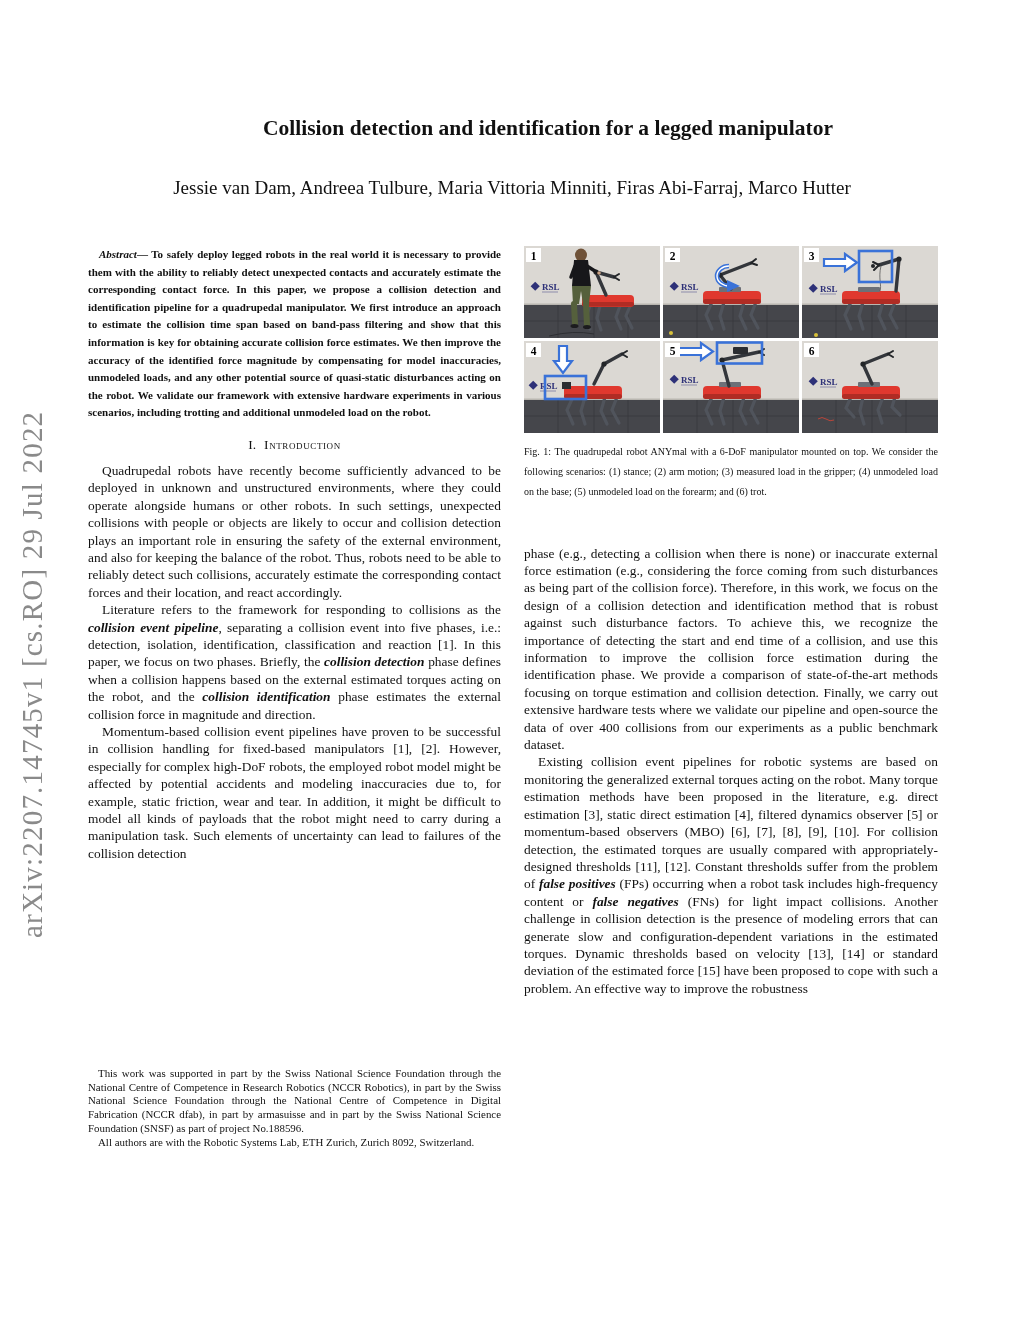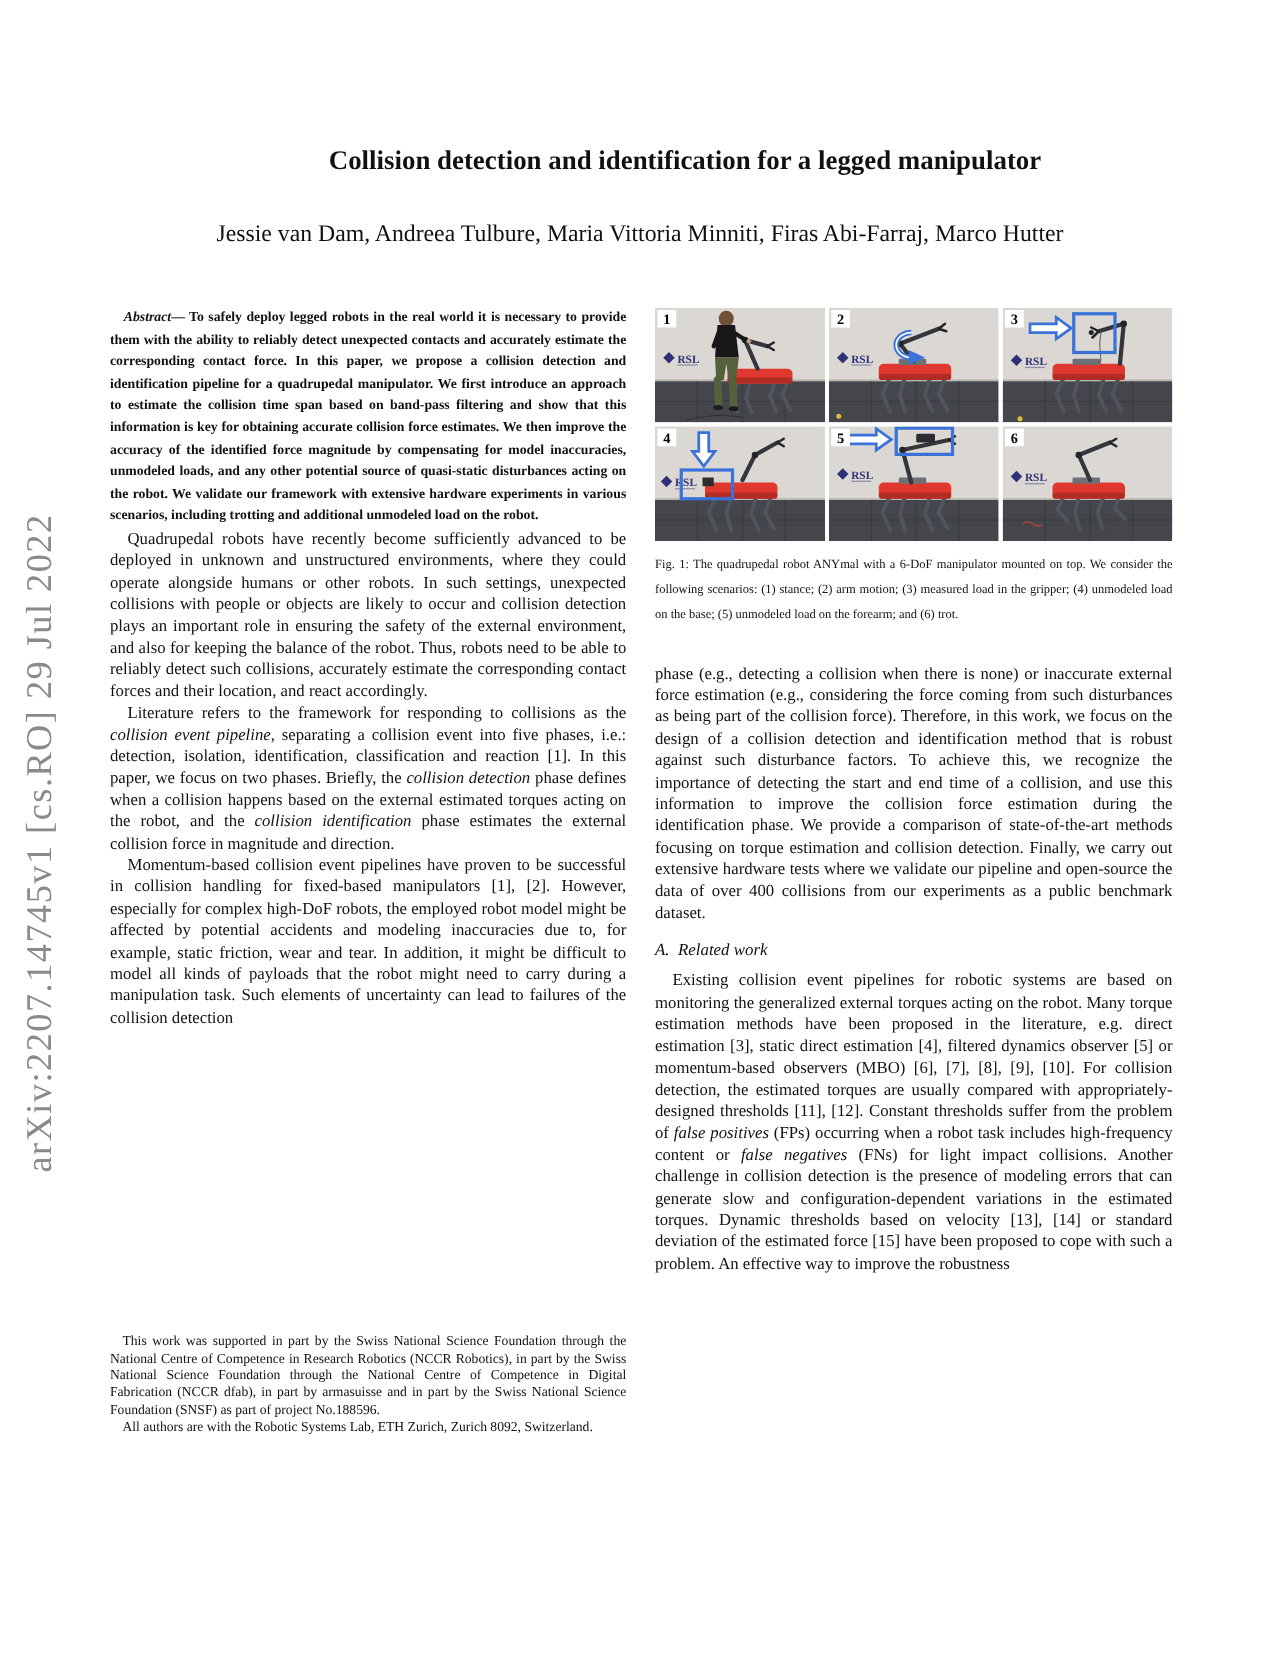--- a/index.html
+++ b/index.html
@@ -14,49 +14,50 @@
         font-size:19px;}
   .col{position:absolute;top:246px;}
   .col-left{left:88px;width:413px;}
   .col-right{left:524px;width:414px;}
   p{margin:0;}
   .body-p{font-size:13.4px;line-height:17.4px;text-align:justify;text-indent:14px;}
   .noindent{text-indent:0;}
   .abstract-p{font-weight:bold;font-size:11px;line-height:17.6px;text-align:justify;
         text-indent:11px;}
   .ab-label{font-style:italic;}
-  .it{font-style:italic;}
+  .it{font-style:italic;font-weight:bold;}
   h2.sec{font-size:13.5px;font-weight:normal;text-align:center;margin:15px 0 9px 0;}
   h2.sec .num{margin-right:8px;}
   .sc{font-variant:small-caps;letter-spacing:0.6px;}
   h3.subsec{font-size:13.5px;font-weight:normal;font-style:italic;margin:14px 0 7px 0;}
   .footnote{position:absolute;left:88px;top:1067px;width:413px;font-size:10.9px;
         line-height:13.7px;text-align:justify;}
   .footnote p{text-indent:10px;}
   .fig-grid{display:grid;grid-template-columns:repeat(3,136px);grid-auto-rows:92px;
         gap:3px;width:414px;}
   .panel{position:relative;width:136px;height:92px;overflow:hidden;}
   .panel svg{display:block;}
   .fig-caption{margin-top:9px;font-size:10px;line-height:20.2px;text-align:justify;}
-  .after-fig{margin-top:27px;}
+  .after-fig{margin-top:42px;}
 </style>
 </head>
 <body>
 
 <div class="page">
 
   <div class="arxiv-stamp">arXiv:2207.14745v1  [cs.RO]  29 Jul 2022</div>
 
   <div class="paper-title">Collision detection and identification for a legged manipulator</div>
   <div class="paper-authors">Jessie van Dam, Andreea Tulbure, Maria Vittoria Minniti, Firas Abi-Farraj, Marco Hutter</div>
 
   <div class="col col-left">
     <p class="abstract-p"><span class="ab-label">Abstract</span><span>—</span>
       <span>To safely deploy legged robots in the real world it is necessary to provide them with the ability to reliably detect unexpected contacts and accurately estimate the corresponding contact force. In this paper, we propose a collision detection and identification pipeline for a quadrupedal manipulator. We first introduce an approach to estimate the collision time span based on band-pass filtering and show that this information is key for obtaining accurate collision force estimates. We then improve the accuracy of the identified force magnitude by compensating for model inaccuracies, unmodeled loads, and any other potential source of quasi-static disturbances acting on the robot. We validate our framework with extensive hardware experiments in various scenarios, including trotting and additional unmodeled load on the robot.</span></p>
 
+    <h2 class="sec"><span class="num">I.</span><span class="sc">Introduction</span></h2>
 
     <p class="body-p">Quadrupedal robots have recently become sufficiently advanced to be deployed in unknown and unstructured environments, where they could operate alongside humans or other robots. In such settings, unexpected collisions with people or objects are likely to occur and collision detection plays an important role in ensuring the safety of the external environment, and also for keeping the balance of the robot. Thus, robots need to be able to reliably detect such collisions, accurately estimate the corresponding contact forces and their location, and react accordingly.</p>
     <p class="body-p"><span>Literature refers to the framework for responding to collisions as the </span><span class="it">collision event pipeline</span><span>, separating a collision event into five phases, i.e.: detection, isolation, identification, classification and reaction [1]. In this paper, we focus on two phases. Briefly, the </span><span class="it">collision detection</span><span> phase defines when a collision happens based on the external estimated torques acting on the robot, and the </span><span class="it">collision identification</span><span> phase estimates the external collision force in magnitude and direction.</span></p>
     <p class="body-p">Momentum-based collision event pipelines have proven to be successful in collision handling for fixed-based manipulators [1], [2]. However, especially for complex high-DoF robots, the employed robot model might be affected by potential accidents and modeling inaccuracies due to, for example, static friction, wear and tear. In addition, it might be difficult to model all kinds of payloads that the robot might need to carry during a manipulation task. Such elements of uncertainty can lead to failures of the collision detection</p>
   </div>
 
   <div class="col col-right">
 
     <div class="fig-grid">
 
@@ -261,21 +262,20 @@
             <text x="9.5" y="13.5" text-anchor="middle" font-size="11.5" font-weight="bold" fill="#000">6</text>
           </g>
         </svg>
       </div>
     </div>
 
     <p class="fig-caption">Fig. 1: The quadrupedal robot ANYmal with a 6-DoF manipulator mounted on top. We consider the following scenarios: (1) stance; (2) arm motion; (3) measured load in the gripper; (4) unmodeled load on the base; (5) unmodeled load on the forearm; and (6) trot.</p>
 
     <p class="body-p noindent after-fig">phase (e.g., detecting a collision when there is none) or inaccurate external force estimation (e.g., considering the force coming from such disturbances as being part of the collision force). Therefore, in this work, we focus on the design of a collision detection and identification method that is robust against such disturbance factors. To achieve this, we recognize the importance of detecting the start and end time of a collision, and use this information to improve the collision force estimation during the identification phase. We provide a comparison of state-of-the-art methods focusing on torque estimation and collision detection. Finally, we carry out extensive hardware tests where we validate our pipeline and open-source the data of over 400 collisions from our experiments as a public benchmark dataset.</p>
 
-    <h3 class="subsec"><span>A.</span>&nbsp;&nbsp;<span>Related work</span></h3>
 
     <p class="body-p"><span>Existing collision event pipelines for robotic systems are based on monitoring the generalized external torques acting on the robot. Many torque estimation methods have been proposed in the literature, e.g. direct estimation [3], static direct estimation [4], filtered dynamics observer [5] or momentum-based observers (MBO) [6], [7], [8], [9], [10]. For collision detection, the estimated torques are usually compared with appropriately-designed thresholds [11], [12]. Constant thresholds suffer from the problem of </span><span class="it">false positives</span><span> (FPs) occurring when a robot task includes high-frequency content or </span><span class="it">false negatives</span><span> (FNs) for light impact collisions. Another challenge in collision detection is the presence of modeling errors that can generate slow and configuration-dependent variations in the estimated torques. Dynamic thresholds based on velocity [13], [14] or standard deviation of the estimated force [15] have been proposed to cope with such a problem. An effective way to improve the robustness</span></p>
   </div>
 
   <div class="footnote">
     <p>This work was supported in part by the Swiss National Science Foundation through the National Centre of Competence in Research Robotics (NCCR Robotics), in part by the Swiss National Science Foundation through the National Centre of Competence in Digital Fabrication (NCCR dfab), in part by armasuisse and in part by the Swiss National Science Foundation (SNSF) as part of project No.188596.</p>
     <p>All authors are with the Robotic Systems Lab, ETH Zurich, Zurich 8092, Switzerland.</p>
   </div>
 
 </div>

